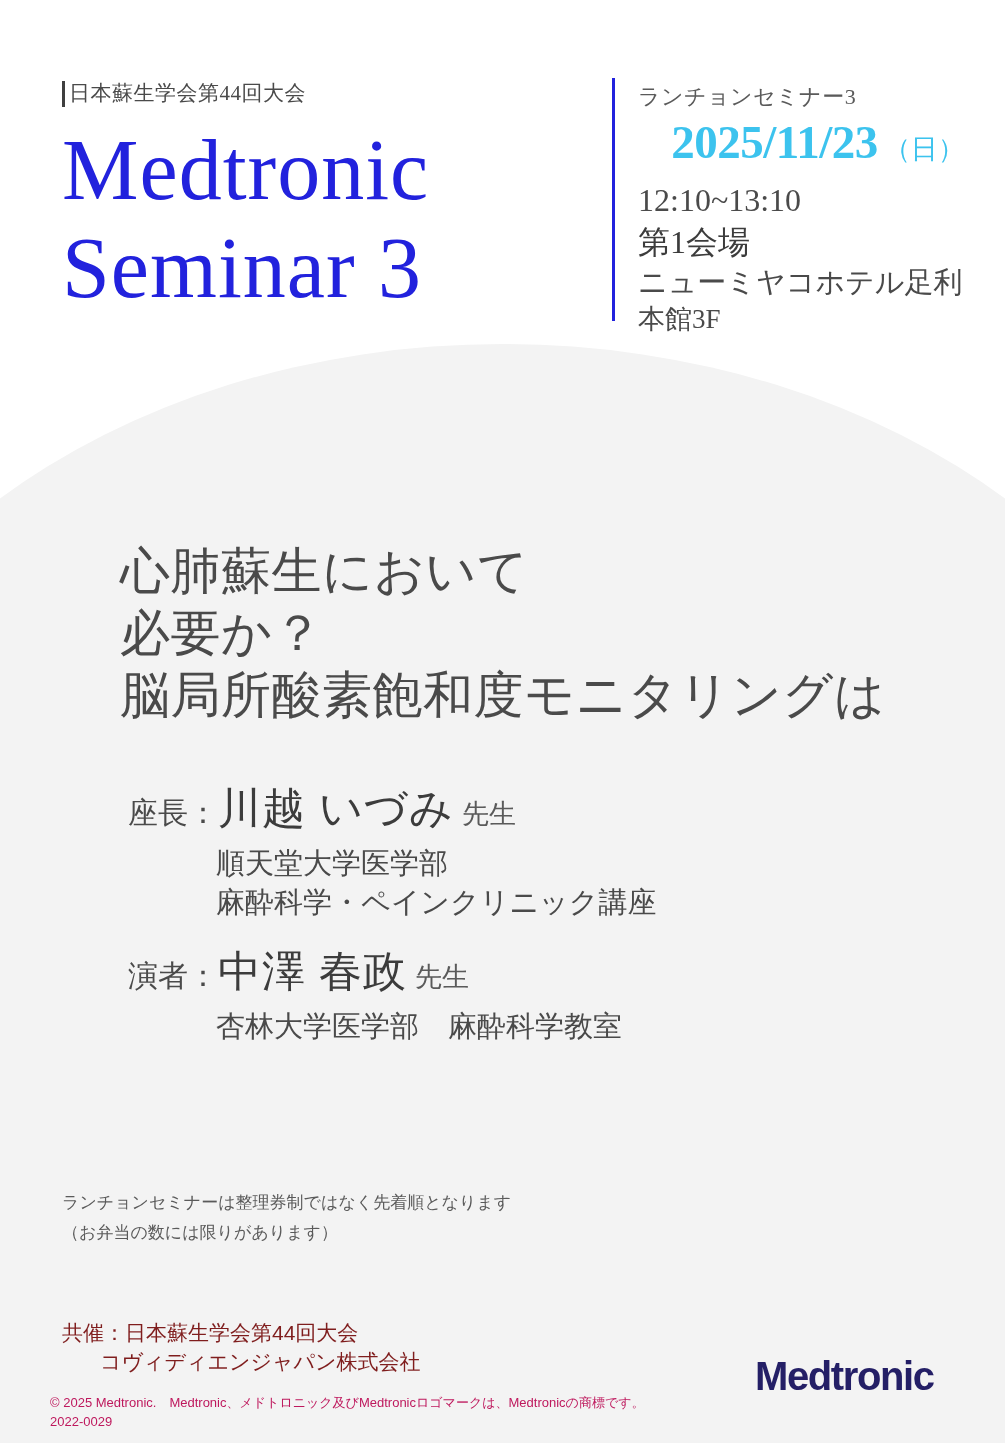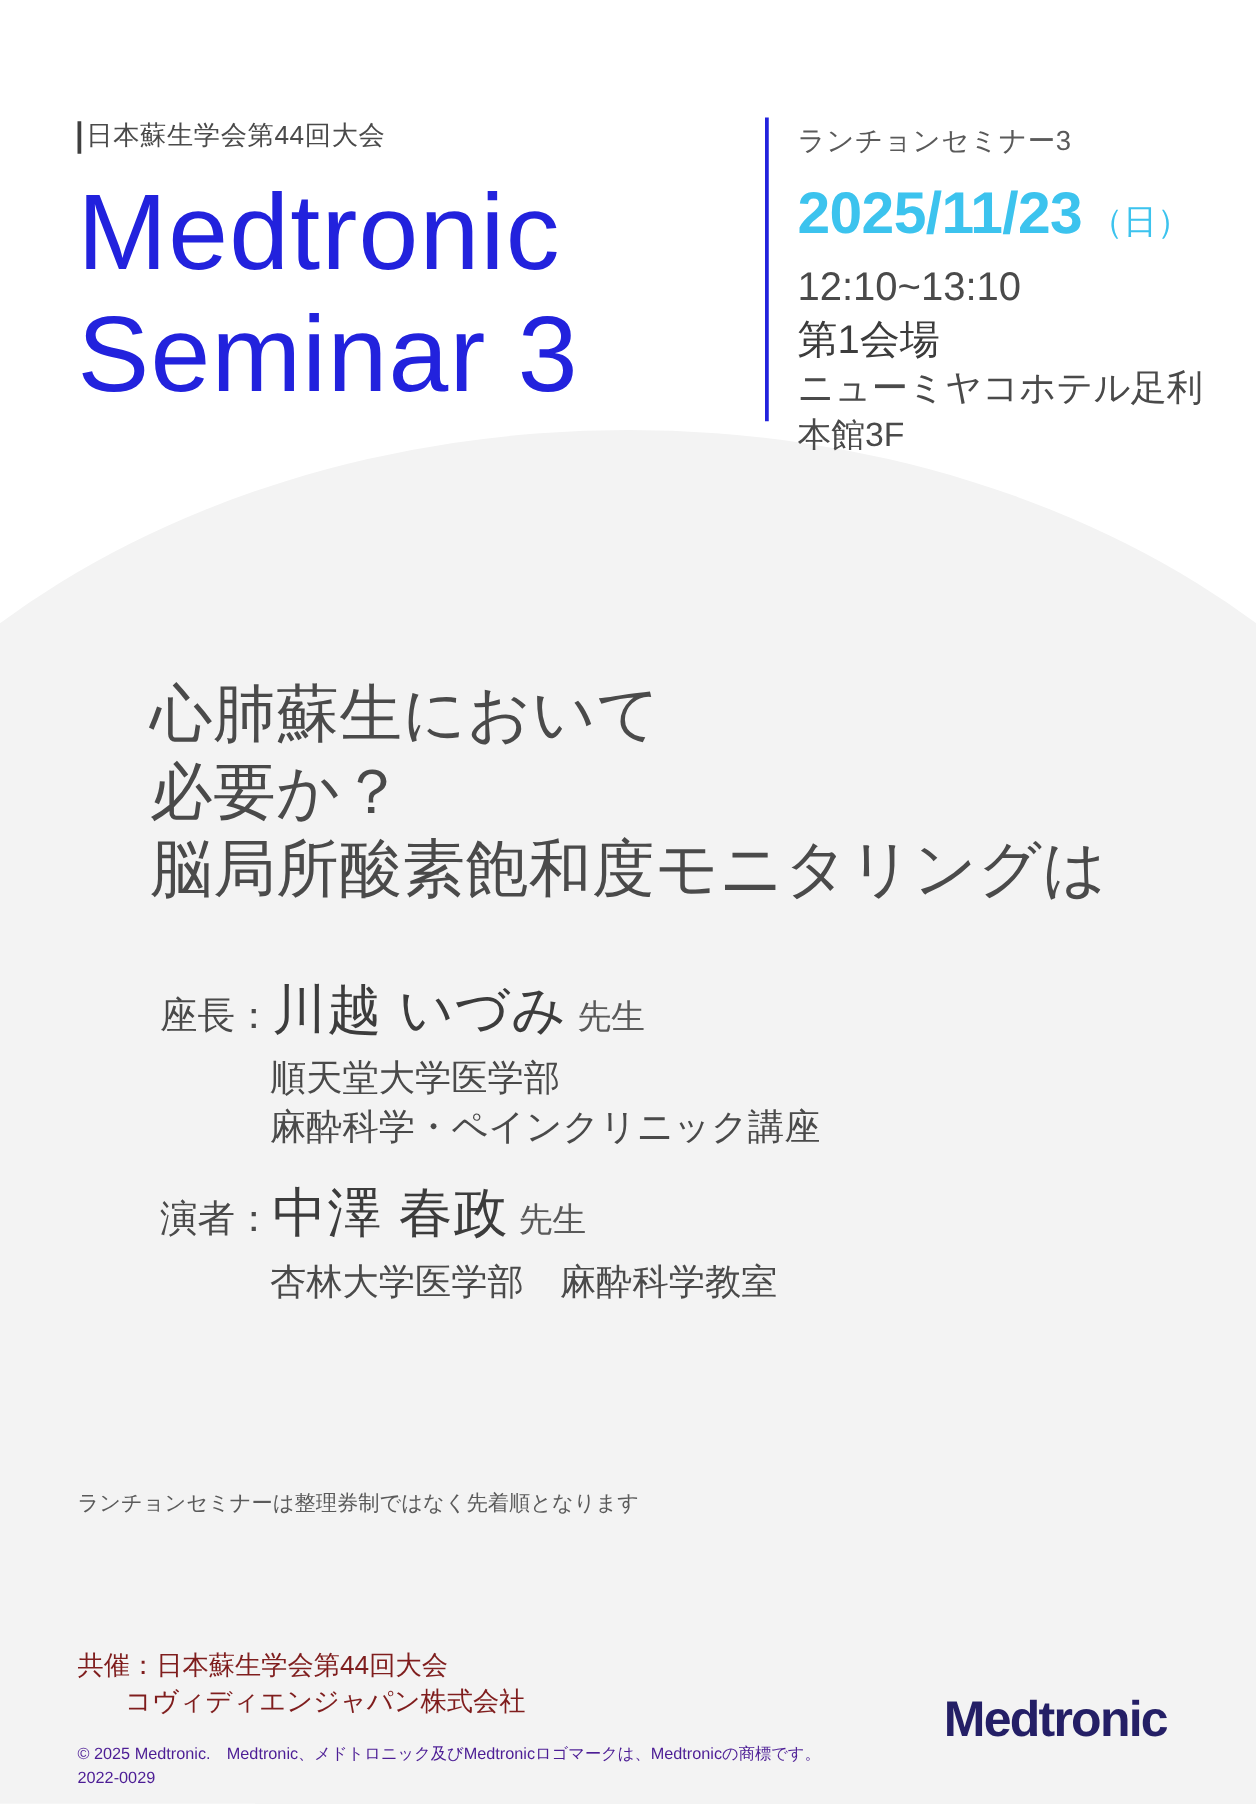--- a/index.html
+++ b/index.html
@@ -39,24 +39,25 @@
     width: 1005px;
     height: 343px;
     background: #f3f3f3;
     z-index: 0;
   }
 
   
   .header {
     position: absolute;
     left: 0;
-    top: 16px;
+    top: 0;
     width: 1005px;
     height: 344px;
     z-index: 3;
+    font-family: Liberation Serif, serif;
   }
 
   .header-left {
     position: absolute;
     left: 62px;
     top: 80px;
     width: 520px;
   }
   .conf-name-row {
     display: flex;
@@ -104,23 +105,24 @@
     color: #4a4a4a;
   }
   .ls-label {
     font-size: 22px;
     line-height: 30px;
     letter-spacing: 0.5px;
     color: #5a5a5a;
     white-space: nowrap;
   }
   .date-line {
-    margin-top: 16px;
+    margin-top: 4px;
     white-space: nowrap;
     line-height: 52px;
+    text-align: center;
   }
   .date-main {
     font-size: 47px;
     font-weight: bold;
     color: #3cc3ee;
     letter-spacing: -0.5px;
   }
   .date-dow {
     font-size: 27px;
     color: #3cc3ee;
@@ -234,25 +236,25 @@
     top: 1354px;
     font-size: 40px;
     font-weight: bold;
     color: #241f66;
     letter-spacing: -1.4px;
     font-family: "Liberation Sans", "DejaVu Sans", sans-serif;
   }
 
   .copyright {
     position: absolute;
-    left: 62px;
+    left: 50px;
     top: 1393px;
     font-size: 13px;
     line-height: 19px;
-    color: #4c1d95;
+    color: #be185d;
   }
   .copyright span { display: block; white-space: nowrap; }
 </style>
 </head>
 <body>
 
 <div id="poster">
 
   <div class="ellipse-backdrop"></div>
   <div class="bottom-band"></div>
@@ -302,20 +304,21 @@
 
     <div class="person-block person-speaker">
       <div class="person-line">
         <span class="person-role">演者：</span><span class="person-name">中澤 春政</span><span class="person-honorific">先生</span>
       </div>
       <div class="affiliation">杏林大学医学部　麻酔科学教室</div>
     </div>
 
     <div class="notes">
       <span>ランチョンセミナーは整理券制ではなく先着順となります</span>
+      <span>（お弁当の数には限りがあります）</span>
     </div>
 
     <div class="sponsor">
       <span>共催：日本蘇生学会第44回大会</span>
       <span class="indent">コヴィディエンジャパン株式会社</span>
     </div>
 
     <div class="medtronic-logo">Medtronic</div>
 
     <div class="copyright">

